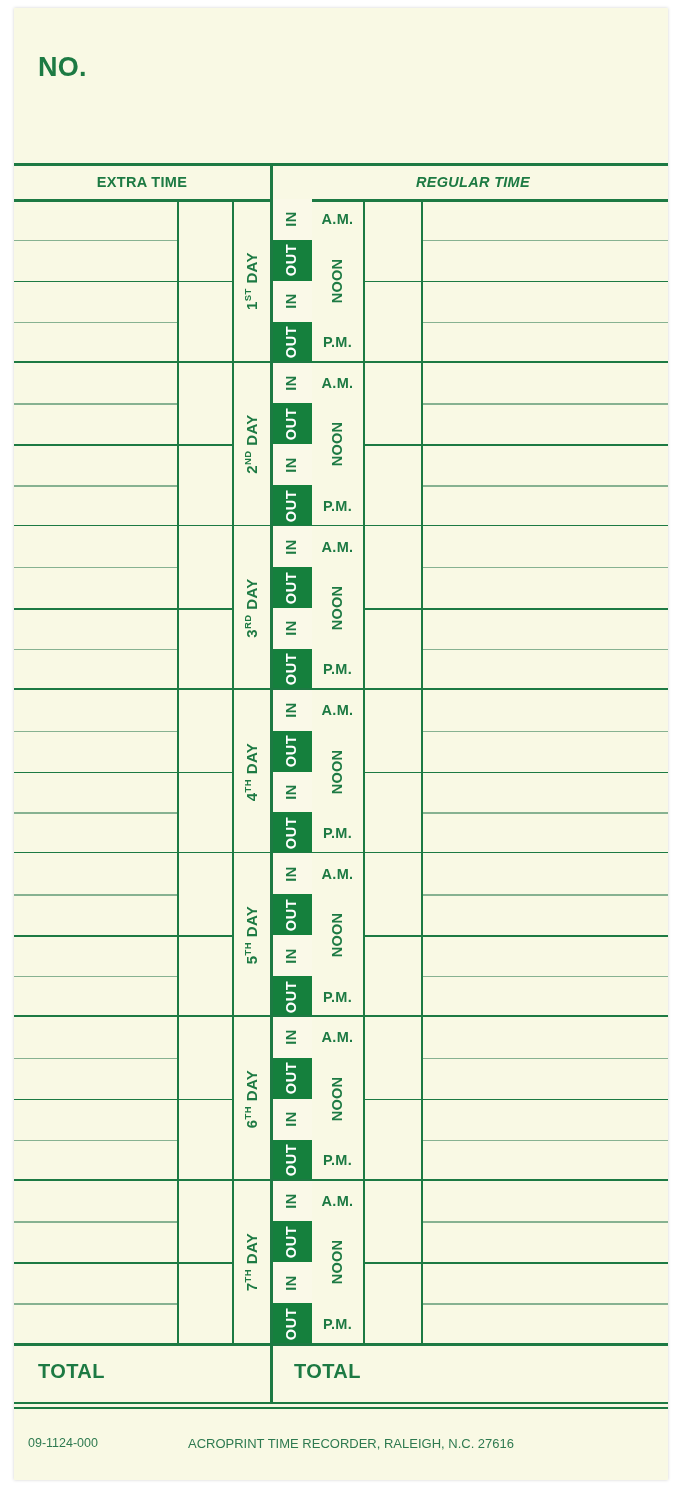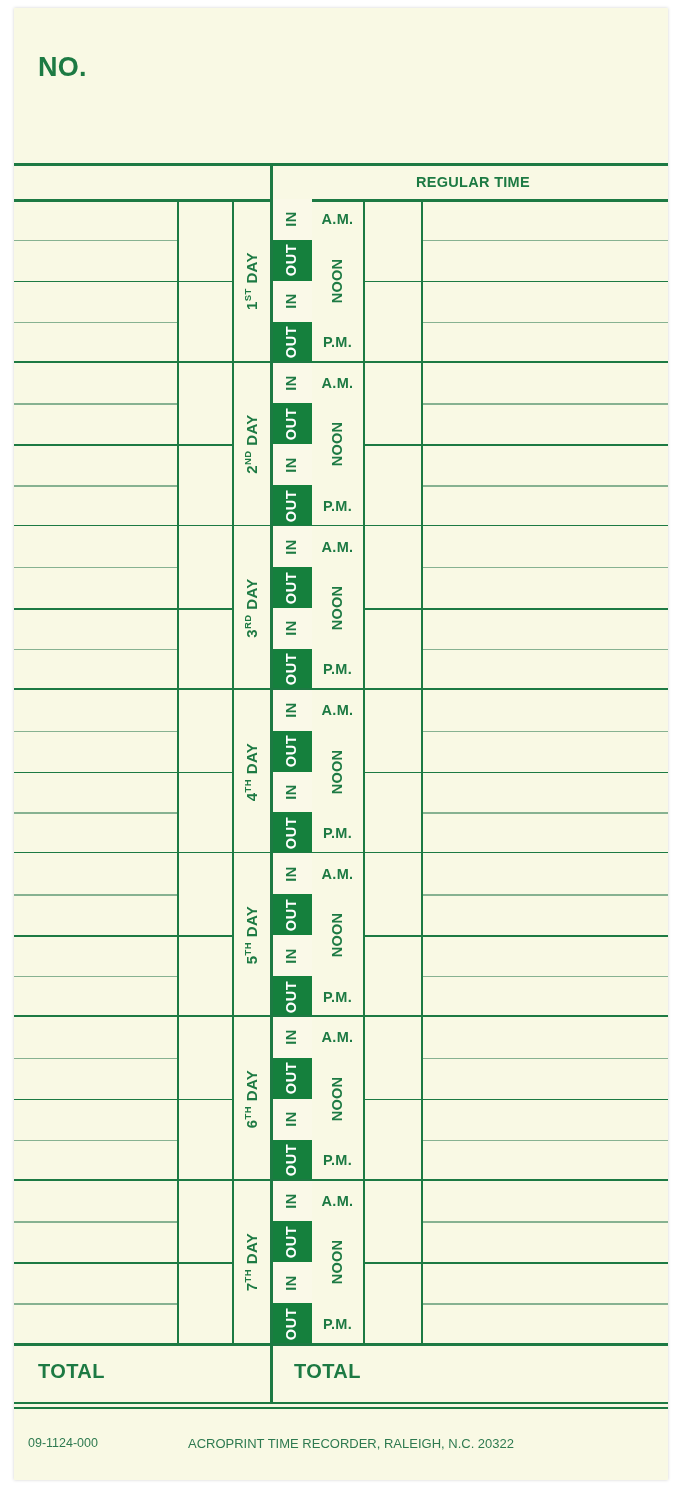--- a/index.html
+++ b/index.html
@@ -101,21 +101,21 @@
     top: 0;
     height: 34px;
     line-height: 34px;
     text-align: center;
     font-size: 14.5px;
     font-weight: bold;
     letter-spacing: 0.3px;
     color: #1d7a43;
   }
   #band-extra { left: 0; width: 256px; }
-  #band-regular { left: 264px; right: 0; }
+  #band-regular { left: 264px; right: 0; font-style: italic; }
 
   
   .day-block {
     position: absolute;
     left: 0; right: 0;
   }
   .subrow {
     position: absolute;
     left: 0; right: 0;
   }
@@ -207,20 +207,21 @@
 <body>
 
 <div id="card">
 
 
   <div id="no-label">NO.</div>
 
 
   <div class="hrule thick" style="top:155px;"></div>
   <div id="band">
+    <div class="band-cell" id="band-extra">EXTRA TIME</div>
     <div class="band-cell" id="band-regular">REGULAR TIME</div>
   </div>
   <div class="vrule thick" style="left:256px; top:157px; height:34px;"></div>
   <div class="hrule thick" style="top:191px;"></div>
 
   <div id="grid">
       <div class="day-block" style="top:191px; height:163.6px;">
         <div class="subrow" style="top:0px; height:40.9px; left:0px; width:163px;"></div>
         <div class="subrow" style="top:0px; height:40.9px; left:407px; width:247px;"></div>
         <div class="subrow" style="top:40.9px; height:40.9px; left:0px; width:163px;"></div>
@@ -523,21 +524,21 @@
       </div>
     </div>
 
   <div id="totals" style="top: 1336.2px; height: 72px;">
     <div class="total-label" id="total-extra" style="left:24px; top:16px;">TOTAL</div>
     <div class="total-label" id="total-regular" style="left:280px; top:16px;">TOTAL</div>
   </div>
 
   <div id="footer">
     <div id="footer-code">09-1124-000</div>
-    <div id="footer-company">ACROPRINT TIME RECORDER, RALEIGH, N.C. 20322</div>
+    <div id="footer-company">ACROPRINT TIME RECORDER, RALEIGH, N.C. 27616</div>
   </div>
 
 <div class="vrule thin" style="left:163px; top:191px; height:1145.2px;"></div>
     <div class="vrule thin" style="left:218px; top:191px; height:1145.2px;"></div>
     <div class="vrule thin" style="left:256px; top:191px; height:1145.2px;"></div>
     <div class="vrule thin" style="left:349px; top:191px; height:1145.2px;"></div>
     <div class="vrule thin" style="left:407px; top:191px; height:1145.2px;"></div>
     <div class="vrule thick" style="left:256px; top:191px; height:1145.2px;"></div>
     <div class="hrule thin" style="top:1336.2px;"></div>
     <div class="vrule thick" style="left:256px; top:1336.2px; height:58px;"></div>

